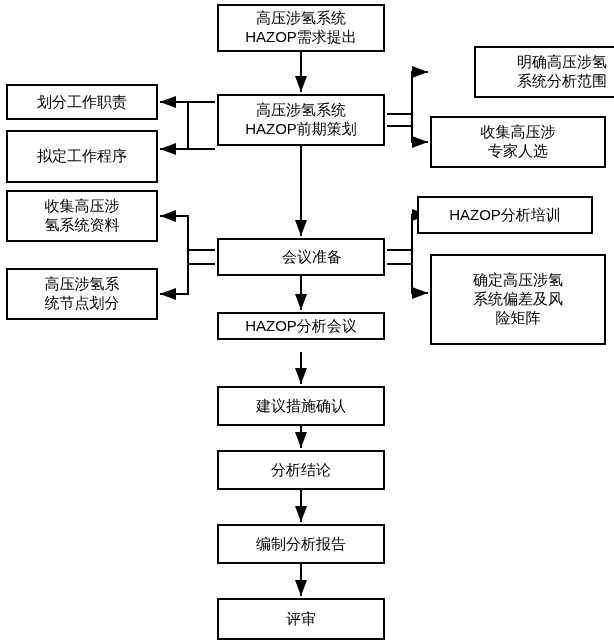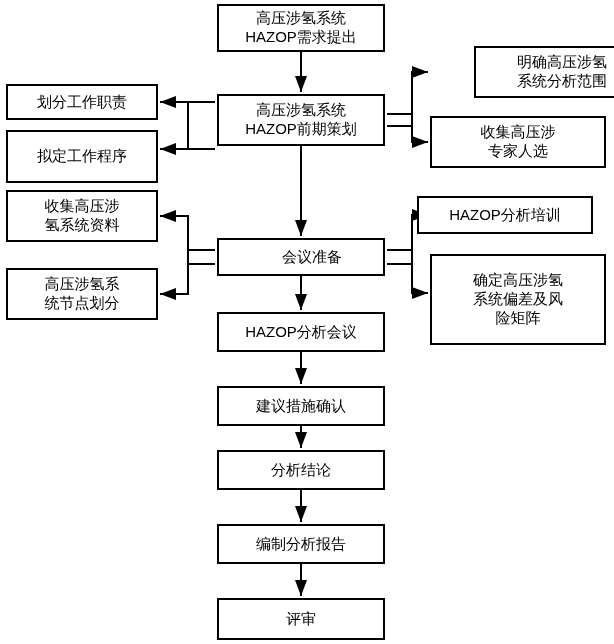--- a/index.html
+++ b/index.html
@@ -101,19 +101,19 @@
 专家人选</div>
   <div class="node" style="left:6px;top:190px;width:152px;height:52px;">收集高压涉
 氢系统资料</div>
   <div class="node" style="left:6px;top:268px;width:152px;height:52px;">高压涉氢系
 统节点划分</div>
   <div class="node" style="left:217px;top:238px;width:168px;height:38px;padding-left:26px;">会议准备</div>
   <div class="node" style="left:417px;top:196px;width:176px;height:38px;">HAZOP分析培训</div>
   <div class="node" style="left:430px;top:254px;width:176px;height:91px;">确定高压涉氢
 系统偏差及风
 险矩阵</div>
-  <div class="node" style="left:217px;top:312px;width:168px;height:40px;">HAZOP分析会议</div>
+  <div class="node" style="left:217px;top:312px;width:168px;height:28px;">HAZOP分析会议</div>
   <div class="node" style="left:217px;top:386px;width:168px;height:40px;">建议措施确认</div>
   <div class="node" style="left:217px;top:450px;width:168px;height:40px;text-align:right;">分析结论</div>
   <div class="node" style="left:217px;top:524px;width:168px;height:40px;">编制分析报告</div>
   <div class="node" style="left:217px;top:598px;width:168px;height:42px;text-align:center;">评审</div>
 
 </div>
 
 </body></html>

